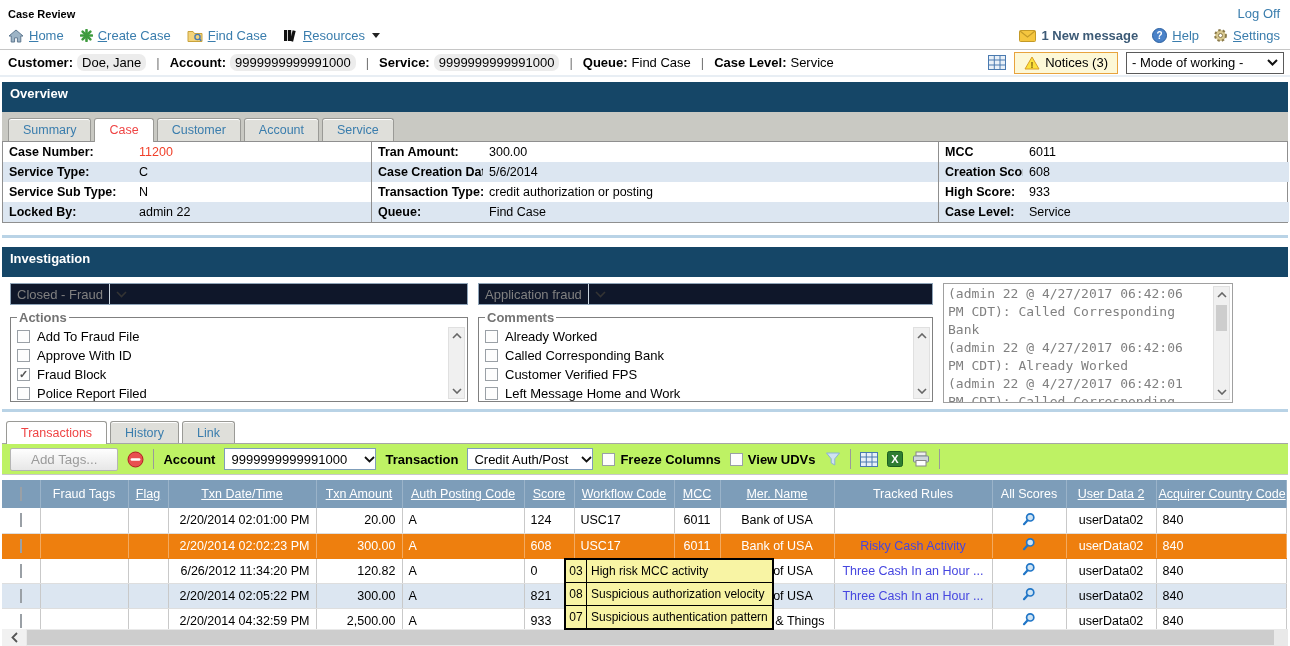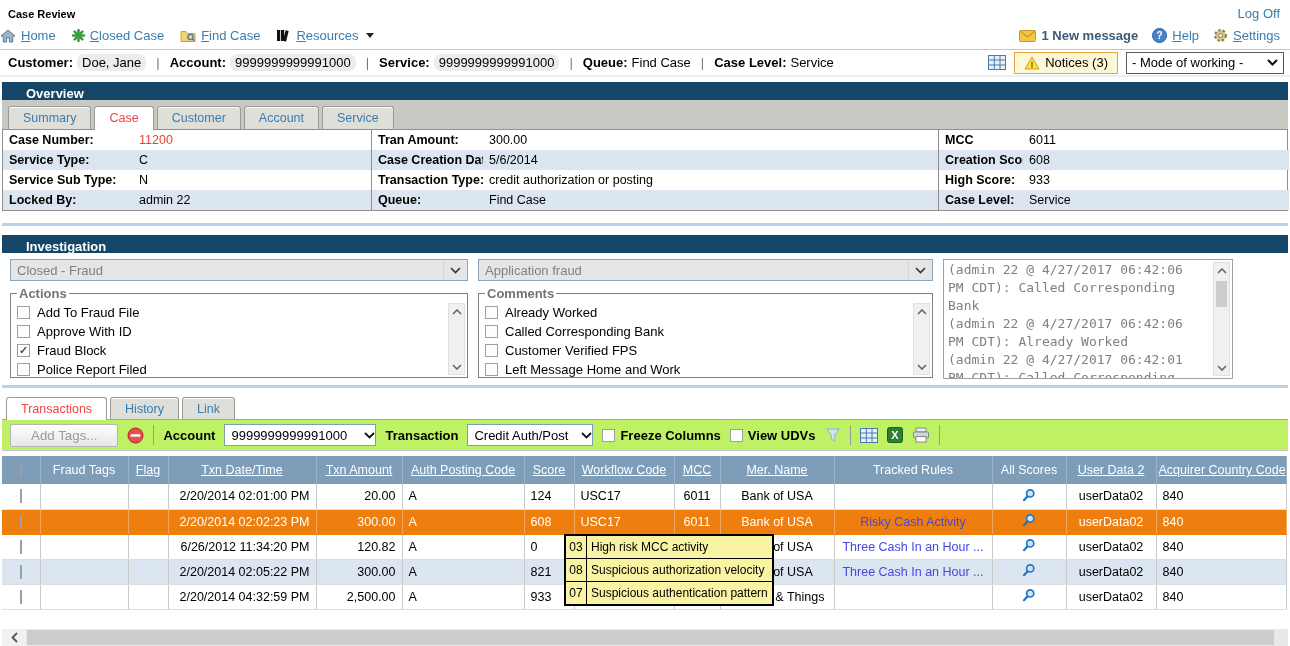--- a/index.html
+++ b/index.html
@@ -6,56 +6,56 @@
   html,body { margin:0; padding:0; }
   body {
     width:1290px; height:646px; overflow:hidden; background:#fff;
     font-family:"Liberation Sans", sans-serif; font-size:13px; color:#000;
     position:relative;
   }
   
   .titlebar { display:flex; justify-content:space-between; align-items:center; padding:4px 10px 1px 8px; height:24px; }
   .app-title { font-weight:bold; font-size:11px; }
   .lnk { color:var(--link_color); cursor:pointer; text-decoration:none; }
-  .navbar { display:flex; padding:2px 10px 4px 0; height:26px; border-bottom:1px solid #c6c6c6; }
+  .navbar { display:flex; padding:2px 10px 4px 8px; height:26px; border-bottom:1px solid #c6c6c6; }
   .navlinks { display:flex; align-items:center; gap:16px; flex:1; }
   .navitem { display:flex; align-items:center; gap:5px; color:var(--link_color); cursor:pointer; }
   .navitem .lbl { display:inline-block; }
   .navitem .lbl::first-letter { text-decoration:underline; }
   .navright { display:flex; align-items:center; gap:14px; }
   .msg { display:flex; align-items:center; gap:5px; font-weight:bold; color:#3c5a76; }
   .caret { width:0; height:0; border-left:4px solid transparent; border-right:4px solid transparent; border-top:5px solid #222; margin-left:2px; }
   
   .ctxbar { display:flex; align-items:center; padding:3px 6px 3px 8px; height:27px; border-bottom:2px solid #e8eef4; }
   .ctxfields { display:flex; align-items:center; gap:8px; flex:1; }
   .ctxfield { display:flex; align-items:center; gap:4px; }
   .ctxfield .flabel { font-weight:bold; }
   .fval.boxed { background:#ececec; padding:1px 5px;border-radius:7px; }
   .pipe { color:#777; padding:0 2px; }
   .ctxright { display:flex; align-items:center; gap:8px; }
   .noticebox { display:flex; align-items:center; gap:5px; border:1px solid var(--notice_border); background:var(--notice_bg); padding:2px 9px; height:22px; cursor:pointer; }
   .mode-sel { display:flex; align-items:center; justify-content:space-between; border:1px solid #5a5a5a; background:#fff; height:22px; width:158px; padding:0 5px; cursor:pointer; }
   
-  .sechdr { background:var(--navy); color:#fff; font-weight:bold; padding:4px 24px; height:18px; margin:0 2px; }
+  .sechdr { background:var(--navy); color:#fff; font-weight:bold; padding:4px 8px; height:30px; margin:0 2px; }
   
   .tabstrip { background:#c9c9c3; padding:6px 6px 0 6px; display:flex; gap:3px; height:30px; border-bottom:1px solid #8f8f8f; margin:0 2px; }
   .tab { background:#dfdfda; border:1px solid #9a9a96; border-bottom:none; border-radius:3px 3px 0 0; padding:4px 14px 5px; color:var(--link_color); cursor:pointer; font-size:12.5px; box-shadow:inset 0 1px 0 #fff; }
   .tab.active { background:#fff; color:#ef4444; position:relative; margin-bottom:-1px; padding-bottom:6px; }
   .ov-grid { display:grid; grid-template-columns:130px 238px 112px 455px 85px 266px; border:1px solid #8f8f8f; border-top:none; margin:0 2px; font-size:12.5px; }
   .ov-cell { padding:2px 6px; height:20px; line-height:16px; white-space:nowrap; overflow:hidden; }
   .ov-label { font-weight:bold; }
   .ov-cell.gsep { border-left:1px solid #8f8f8f; }
   .ov-cell.altbg { background:var(--alt_row_bg); }
   .pale-div { height:3px; background:#b9d3e6; margin:0 2px; }
   .spacer12 { height:12px; } .spacer9 { height:9px; } .spacer5 { height:5px; }
   
   .inv-body { display:flex; gap:10px; padding:6px 8px 6px 8px; margin:0 2px; }
   .inv-col1 { width:458px; } .inv-col2 { width:455px; }
   .inv-col3 { flex:1; max-width:290px; }
-  .sel { border:1px solid #8fa4b8; height:22px; display:flex; align-items:center; justify-content:space-between; background:#e5e5e5; cursor:pointer; }
+  .sel { border:1px solid #8fa4b8; height:22px; display:flex; align-items:center; justify-content:flex-start; background:#0f172a; cursor:pointer; }
   .sel .seltext { padding:0 6px; color:#808080; overflow:hidden; white-space:nowrap; }
   .sel .chevbox { width:24px; height:20px; display:flex; align-items:center; justify-content:center; border-left:1px solid #cdd8e2; }
   fieldset { border:1px solid #808080; margin:5px 0 0 0; height:92px; padding:2px 2px 2px 6px; position:relative; overflow:hidden; }
   legend { font-weight:bold; color:#737373; font-size:13px; padding:0 2px; }
   .cklist { padding-right:20px; }
   .ckrow { display:flex; align-items:center; gap:7px; height:19px; }
   .ck { width:13px; height:13px; border:1px solid #9aa0a6; background:#fdfdfd; font-size:11px; line-height:11px; text-align:center; color:#555; flex:0 0 13px; cursor:pointer; }
   .ck.checked::before { content:"\2713"; font-weight:bold; }
   .vscroll { position:absolute; top:2px; right:2px; bottom:2px; width:17px; background:#f0f0f0; border:1px solid #e0e0e0; }
   .varrow { position:absolute; left:0; width:15px; height:15px; display:flex; align-items:center; justify-content:center; cursor:pointer; }
@@ -117,21 +117,21 @@
       <span>
           <svg width="13" height="13" viewBox="0 0 13 13">
             <g stroke="#3E9B3E" stroke-width="2.6" stroke-linecap="round">
               <line x1="6.5" y1="1" x2="6.5" y2="12"></line>
               <line x1="1" y1="6.5" x2="12" y2="6.5"></line>
               <line x1="2.6" y1="2.6" x2="10.4" y2="10.4"></line>
               <line x1="10.4" y1="2.6" x2="2.6" y2="10.4"></line>
             </g>
           </svg>
         </span>
-      <span class="lbl">Closed Case</span>
+      <span class="lbl">Create Case</span>
     </span>
     <span class="navitem">
       <span>
           <svg width="16" height="13" viewBox="0 0 16 13">
             <path d="M1 2.5 h5 l1.5 2 H15 v8 H1 Z" fill="#f3d37a" stroke="#c9a33c"></path>
             <circle cx="10.5" cy="8" r="2.6" fill="none" stroke="#4a7ab0" stroke-width="1.4"></circle>
             <line x1="12.3" y1="9.8" x2="14.2" y2="11.8" stroke="#4a7ab0" stroke-width="1.6"></line>
           </svg>
         </span>
       <span class="lbl">Find Case</span>

